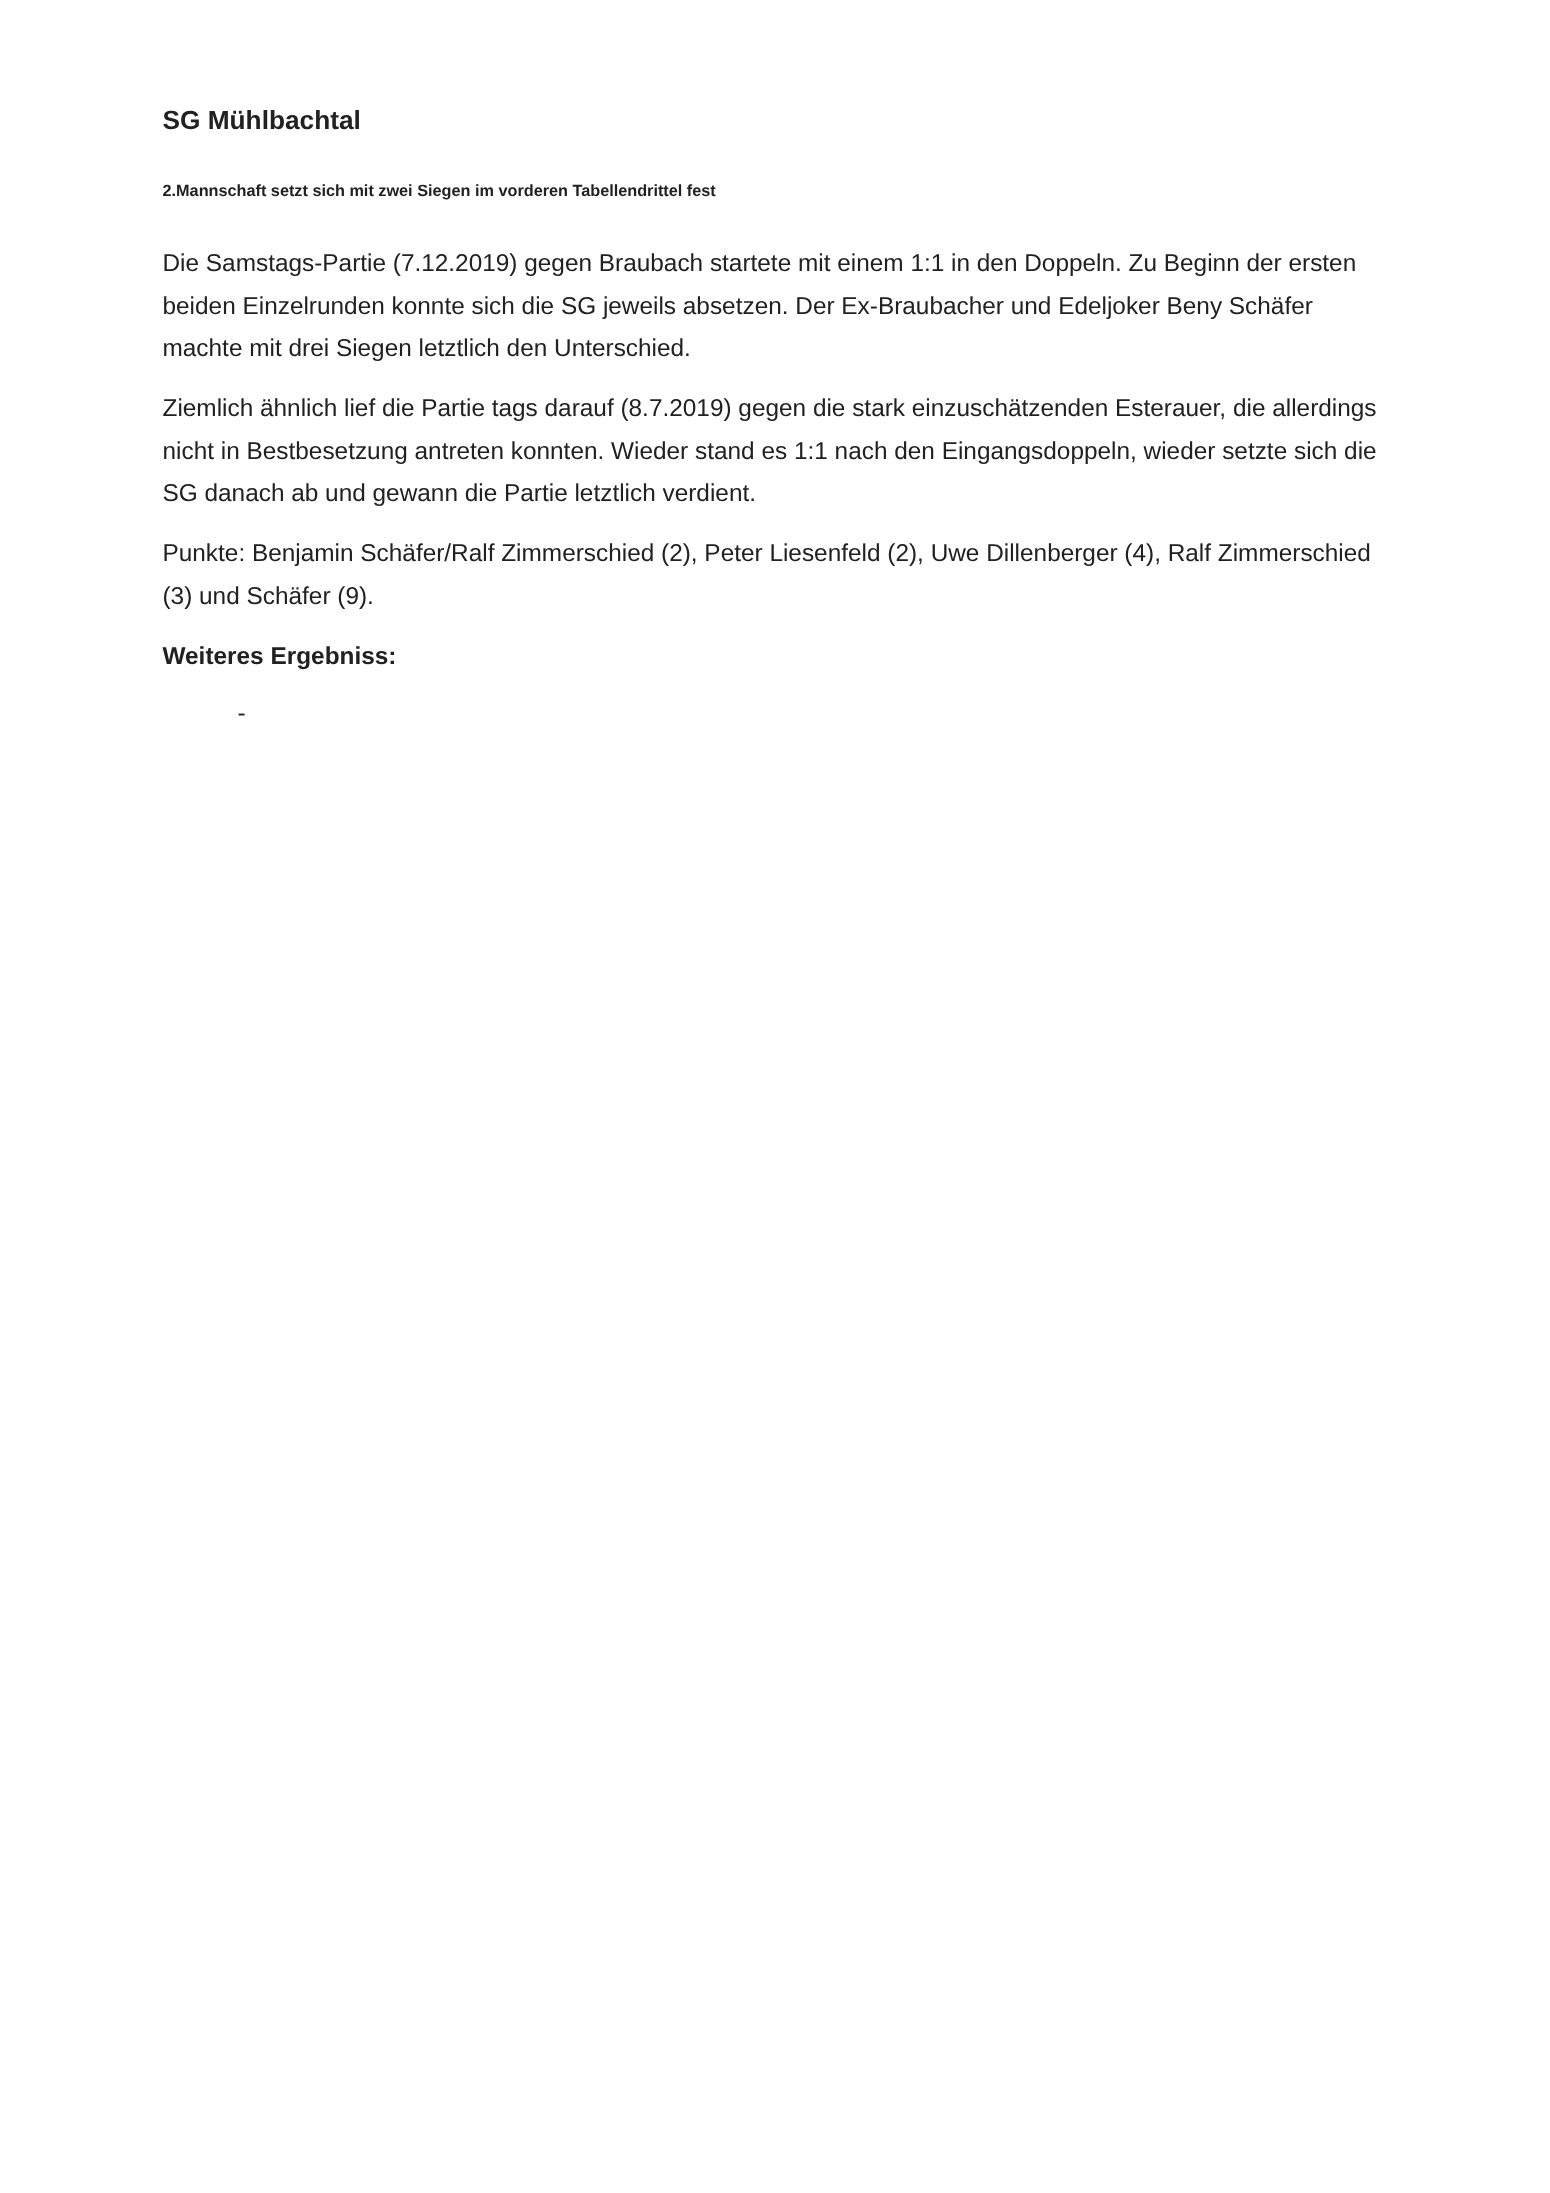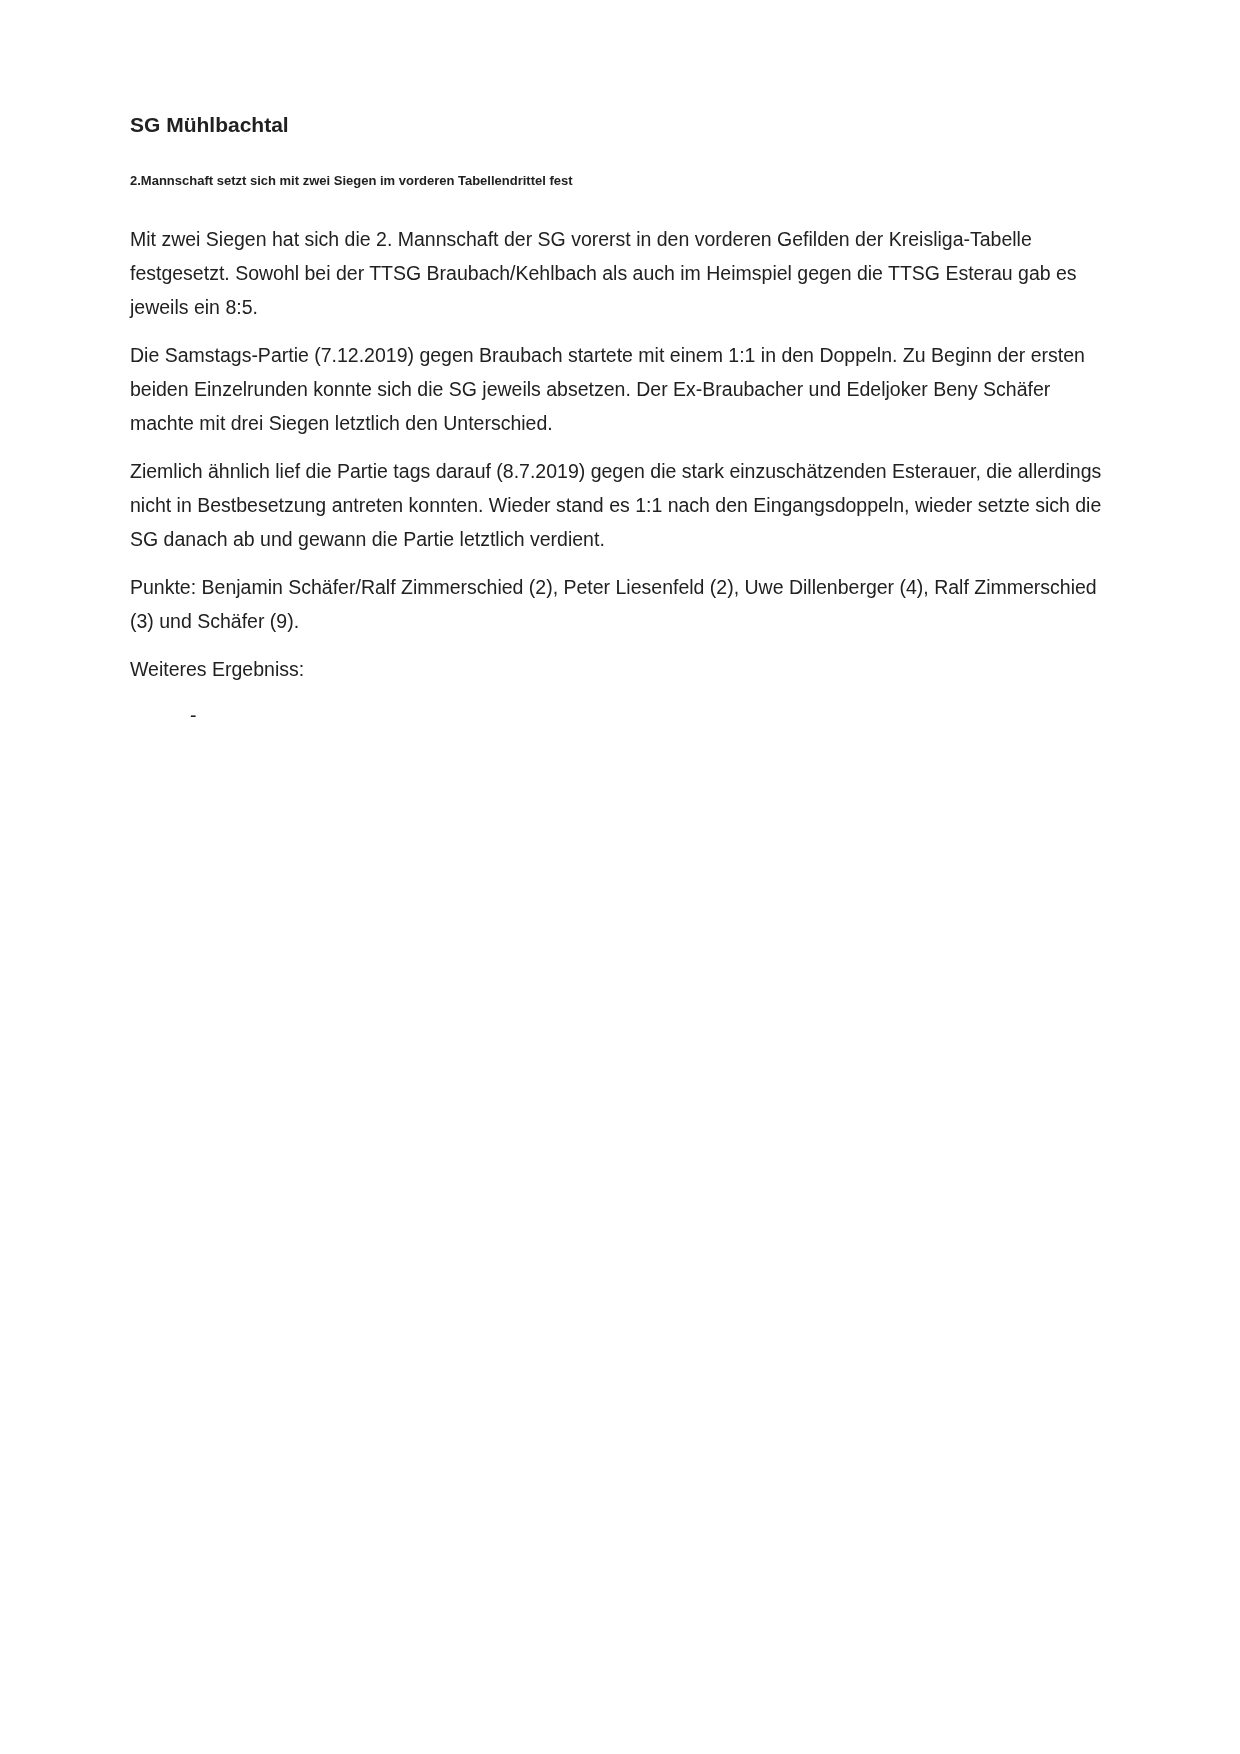--- a/index.html
+++ b/index.html
@@ -6,21 +6,21 @@
     margin: 0;
     padding: 0;
     background: #ffffff;
   }
   .page {
     position: relative;
     width: 1240px;
     height: 1448px;
     background: #ffffff;
     box-sizing: border-box;
-    padding: 112px 130px 0 130px;
+    padding: 84px 130px 0 130px;
     font-family: "Liberation Sans", sans-serif;
     color: #212121;
     overflow: hidden;
   }
   .doc-title {
     font-size: 21px;
     font-weight: bold;
     line-height: 26px;
     margin: 0 0 30px 0;
   }
@@ -31,21 +31,21 @@
     margin: 0 0 28px 0;
   }
   .doc-paragraph {
     font-size: 19.5px;
     line-height: 34px;
     margin: 0 0 14px 0;
     max-width: 980px;
   }
   .results-heading {
     font-size: 19.5px;
-    font-weight: normal;
+    font-weight: bold;
     line-height: 34px;
     margin: 0 0 12px 0;
   }
   .result-item {
     display: flex;
     align-items: baseline;
     font-size: 19.5px;
     line-height: 34px;
     padding-left: 60px;
     margin: 0;
@@ -57,21 +57,20 @@
 </style>
 </head>
 <body>
 
 <div class="page">
 
   <h1 class="doc-title">SG Mühlbachtal</h1>
 
   <h2 class="doc-headline">2.Mannschaft setzt sich mit zwei Siegen im vorderen Tabellendrittel fest</h2>
 
-  <p class="doc-paragraph">Mit zwei Siegen hat sich die 2. Mannschaft der SG vorerst in den vorderen Gefilden der Kreisliga-Tabelle festgesetzt. Sowohl bei der TTSG Braubach/Kehlbach als auch im Heimspiel gegen die TTSG Esterau gab es jeweils ein 8:5.</p>
 
   <p class="doc-paragraph">Die Samstags-Partie (7.12.2019) gegen Braubach startete mit einem 1:1 in den Doppeln. Zu Beginn der ersten beiden Einzelrunden konnte sich die SG jeweils absetzen. Der Ex-Braubacher und Edeljoker Beny Schäfer machte mit drei Siegen letztlich den Unterschied.</p>
 
   <p class="doc-paragraph">Ziemlich ähnlich lief die Partie tags darauf (8.7.2019) gegen die stark einzuschätzenden Esterauer, die allerdings nicht in Bestbesetzung antreten konnten. Wieder stand es 1:1 nach den Eingangsdoppeln, wieder setzte sich die SG danach ab und gewann die Partie letztlich verdient.</p>
 
 
   <p class="doc-paragraph">Punkte: Benjamin Schäfer/Ralf Zimmerschied (2), Peter Liesenfeld (2), Uwe Dillenberger (4), Ralf Zimmerschied (3) und Schäfer (9).</p>
 
   <p class="results-heading">Weiteres Ergebniss:</p>
 

